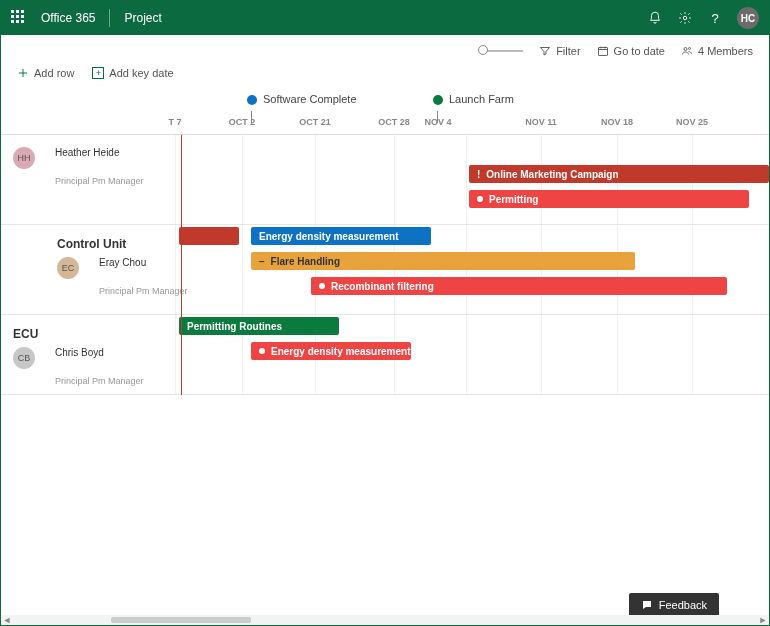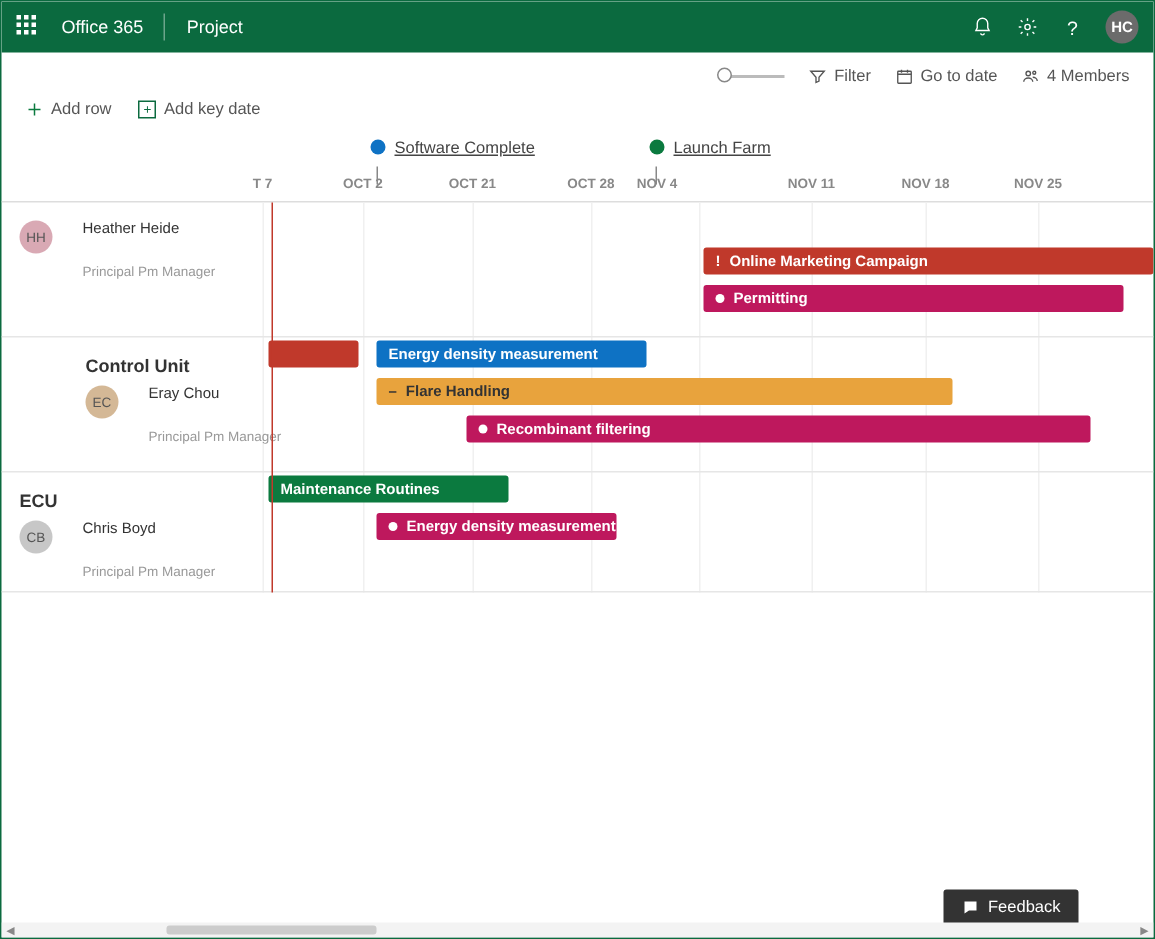--- a/index.html
+++ b/index.html
@@ -38,21 +38,21 @@
   .slider { display:flex; align-items:center; gap:8px; }
   .slider .track { width:40px; height:2px; background:#bbb; position:relative; }
   .slider .knob { width:10px; height:10px; border:1px solid #888; border-radius:50%; background:#fff; position:absolute; left:-5px; top:-5px; }
   
   .actions { padding: 4px 16px 10px; display:flex; gap:18px; }
   .actions .abtn { display:flex; align-items:center; gap:5px; color:#555; font-size:11px; cursor:pointer; }
   .plus-icon { width:12px; height:12px; color:#0b6a3f; }
   .keydate-icon { width:12px; height:12px; border:1px solid #0b6a3f; display:flex; align-items:center; justify-content:center; color:#0b6a3f; font-size:9px; line-height:1; }
   
   .milestone-row { position:relative; height:20px; margin-top:4px; }
-  .milestone { position:absolute; display:flex; align-items:flex-start; gap:6px; font-size:11px; color:#444;text-decoration:underline; }
+  .milestone { position:absolute; display:flex; align-items:flex-end; gap:6px; font-size:11px; color:#444; }
   .milestone .dot { width:10px; height:10px; border-radius:50%; }
   .milestone .line { position:absolute; width:1px; background:#888; top:18px; height:12px; left:4px; }
   
   .axis { position:relative; height:22px; border-bottom:1px solid #ddd; }
   .axis .tick { position:absolute; top:4px; font-size:9px; color:#888; font-weight:600; transform:translateX(-50%); }
   
   .timeline { position:relative; }
   .todayline { position:absolute; top:0; bottom:0; width:1px; background:#c0392b; z-index:5; }
   .rowgroup { border-bottom:1px solid #e6e6e6; position:relative; }
   .rowhead { width:170px; padding:12px 8px 12px 12px; }
@@ -66,21 +66,21 @@
   .bar {
     position:absolute; height:18px; border-radius:2px;
     color:#fff; font-size:10px; font-weight:600;
     display:flex; align-items:center; padding:0 8px; gap:6px;
     white-space:nowrap; overflow:hidden;
   }
   .bar .bdot { width:6px; height:6px; border-radius:50%; background:#fff; flex-shrink:0; }
   .bar .bexcl { font-weight:700; flex-shrink:0; }
   .bar .bminus { font-weight:700; flex-shrink:0; }
   .bar.red { background:#c0392b; }
-  .bar.green { background:#be185d; }
+  .bar.green { background:#ef4444; }
   .bar.darkgreen { background:#0b7a3f; }
   .bar.blue { background:#0e72c4; }
   .bar.orange { background:#e8a33d; color:#333; }
   .gridlines { position:absolute; left:170px; right:0; top:0; bottom:0; pointer-events:none; }
   .gridlines .gl { position:absolute; top:0; bottom:0; width:1px; background:#f0f0f0; }
   
   .feedback { position:absolute; right:50px; bottom:8px; background:#333; color:#fff; padding:6px 12px; font-size:11px; display:flex; align-items:center; gap:6px; cursor:pointer; border-radius:2px; }
   
   .hscroll { position:absolute; left:0; right:0; bottom:0; height:10px; background:#f3f3f3; }
   .hscroll .thumb { position:absolute; top:2px; height:6px; background:#ccc; border-radius:2px; }
@@ -258,21 +258,21 @@
     <div class="person">
       <div class="pavatar" style="background:#c7c7c7">CB</div>
       <div class="pinfo">
         <div class="pname">Chris Boyd</div>
         <div class="prole">Principal Pm Manager</div>
       </div>
     </div>
       </div>
       <div class="bars">
         <div class="bar darkgreen" style="top: 2px; left: 8px; width: 160px;">
-          <span>Maintenance Routines</span>
+          <span>Permitting Routines</span>
         </div>
         <div class="bar green" style="top: 27px; left: 80px; width: 160px;">
           <span class="bdot"></span>
           <span>Energy density measurement</span>
         </div>
       </div>
     </div>
   </div>
 
 <div class="feedback">

